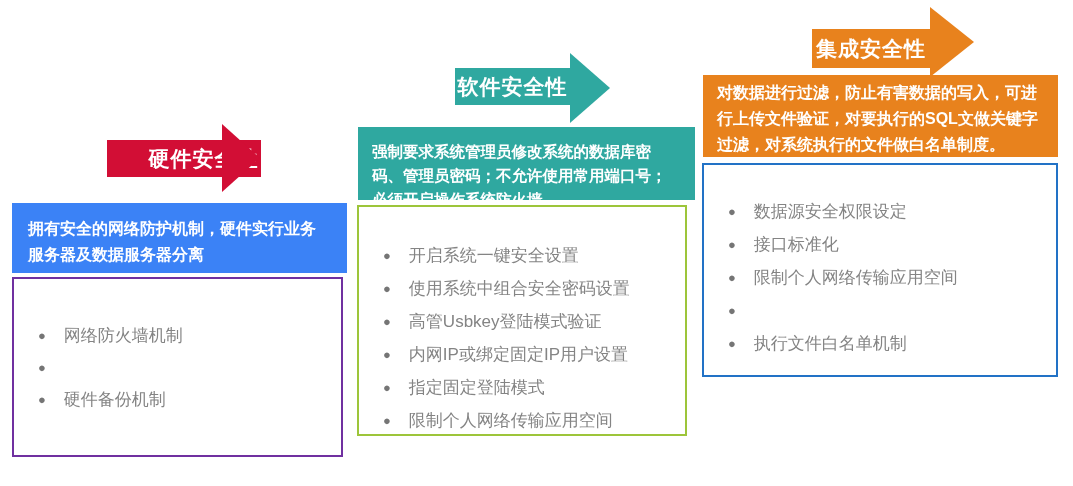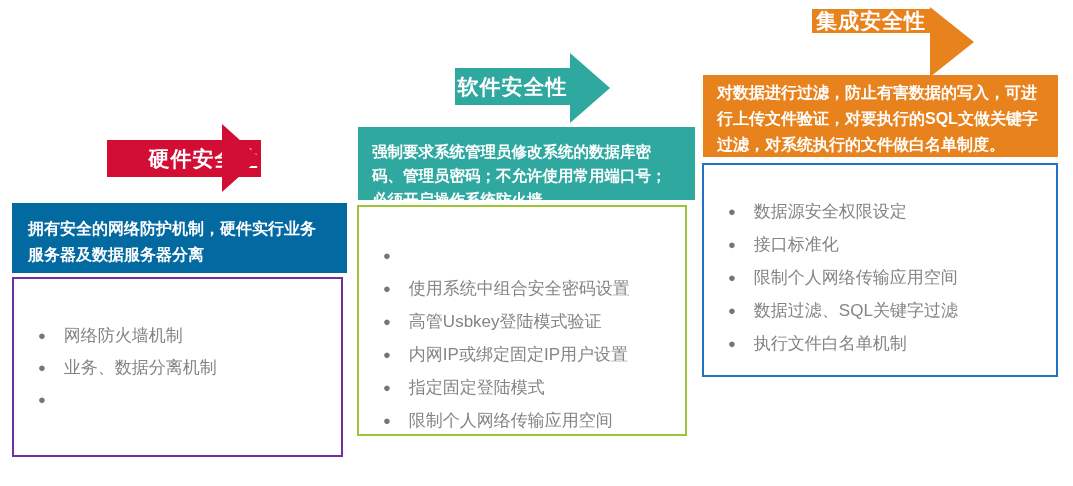--- a/index.html
+++ b/index.html
@@ -76,65 +76,66 @@
   .c1-list { left: 12px; top: 277px; width: 331px; height: 180px; }
   .c1-list ul { padding-top: 40px; }
   .c1-list li { height: 32px; }
   
   .c2-arrow-body { left: 455px; top: 68px; width: 115px; height: 37px; }
   .c2-arrow-head { left: 570px; top: 53px; border-top-width: 35px; border-bottom-width: 35px; border-left-width: 40px; }
   .c2-desc { left: 358px; top: 127px; width: 337px; height: 73px; padding: 13px 14px 0 14px; font-size: 15.5px; line-height: 24px; }
   .c2-list { left: 357px; top: 205px; width: 330px; height: 231px; }
   .c2-list ul { padding-top: 32px; }
   
-  .c3-arrow-body { left: 812px; top: 9px; width: 118px; height: 24px; }
+  .c3-arrow-body { left: 812px; top: 29px; width: 118px; height: 39px; }
   .c3-arrow-head { left: 930px; top: 7px; border-top-width: 35px; border-bottom-width: 35px; border-left-width: 44px; }
   .c3-desc { left: 703px; top: 75px; width: 355px; height: 82px; padding: 5px 14px 0 14px; font-size: 16px; line-height: 26px; }
   .c3-list { left: 702px; top: 163px; width: 356px; height: 214px; }
   .c3-list ul { padding-top: 30px; }
 </style>
 </head>
 <body>
 
 <div class="canvas">
 
   <div class="arrow-body c1-arrow-body" style="background-color: rgb(210, 14, 53);">
     <span class="arrow-label">硬件安全性</span>
   </div>
   <div class="arrow-head c1-arrow-head" style="border-left-color: rgb(210, 14, 53);"></div>
 
-  <div class="desc-box c1-desc" style="background-color: #0369a1;">拥有安全的网络防护机制，硬件实行业务服务器及数据服务器分离</div>
+  <div class="desc-box c1-desc" style="background-color: #3b82f6;">拥有安全的网络防护机制，硬件实行业务服务器及数据服务器分离</div>
 
   <div class="list-box c1-list" style="border-color: rgb(112, 48, 160);">
     <ul>
       <li>
         <span class="bullet">●</span>
         <span>网络防火墙机制</span>
       </li>
       <li>
         <span class="bullet">●</span>
-        <span>业务、数据分离机制</span>
       </li>
       <li>
         <span class="bullet">●</span>
+        <span>硬件备份机制</span>
       </li>
     </ul>
   </div>
 
   <div class="arrow-body c2-arrow-body" style="background-color: rgb(47, 168, 160);">
     <span class="arrow-label">软件安全性</span>
   </div>
   <div class="arrow-head c2-arrow-head" style="border-left-color: rgb(47, 168, 160);"></div>
 
   <div class="desc-box c2-desc" style="background-color: rgb(47, 168, 160);">强制要求系统管理员修改系统的数据库密码、管理员密码；不允许使用常用端口号；必须开启操作系统防火墙</div>
 
   <div class="list-box c2-list" style="border-color: rgb(157, 197, 58);">
     <ul>
       <li>
         <span class="bullet">●</span>
+        <span>开启系统一键安全设置</span>
       </li>
       <li>
         <span class="bullet">●</span>
         <span>使用系统中组合安全密码设置</span>
       </li>
       <li>
         <span class="bullet">●</span>
         <span>高管Usbkey登陆模式验证</span>
       </li>
       <li>
@@ -168,21 +169,20 @@
       <li>
         <span class="bullet">●</span>
         <span>接口标准化</span>
       </li>
       <li>
         <span class="bullet">●</span>
         <span>限制个人网络传输应用空间</span>
       </li>
       <li>
         <span class="bullet">●</span>
-        <span>数据过滤、SQL关键字过滤</span>
       </li>
       <li>
         <span class="bullet">●</span>
         <span>执行文件白名单机制</span>
       </li>
     </ul>
   </div>
 
 </div>
 

